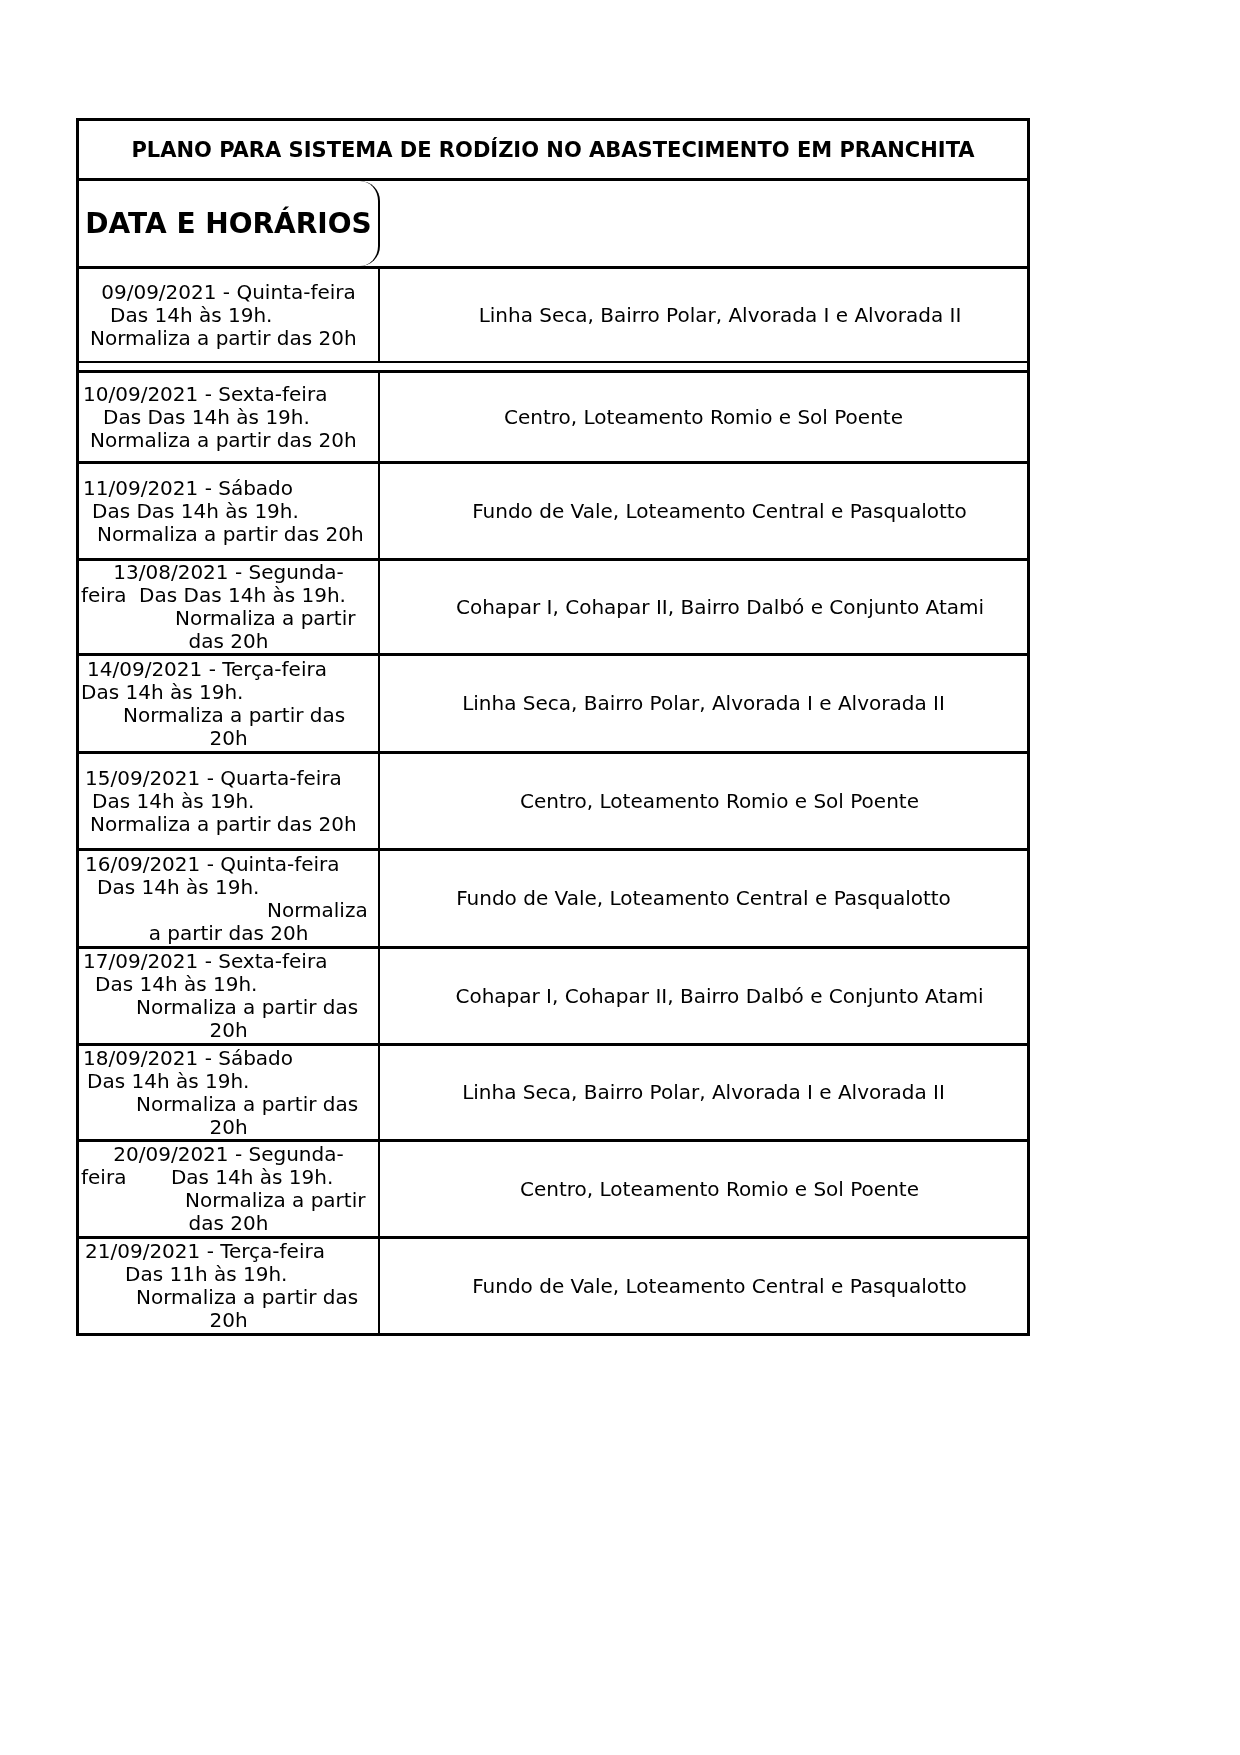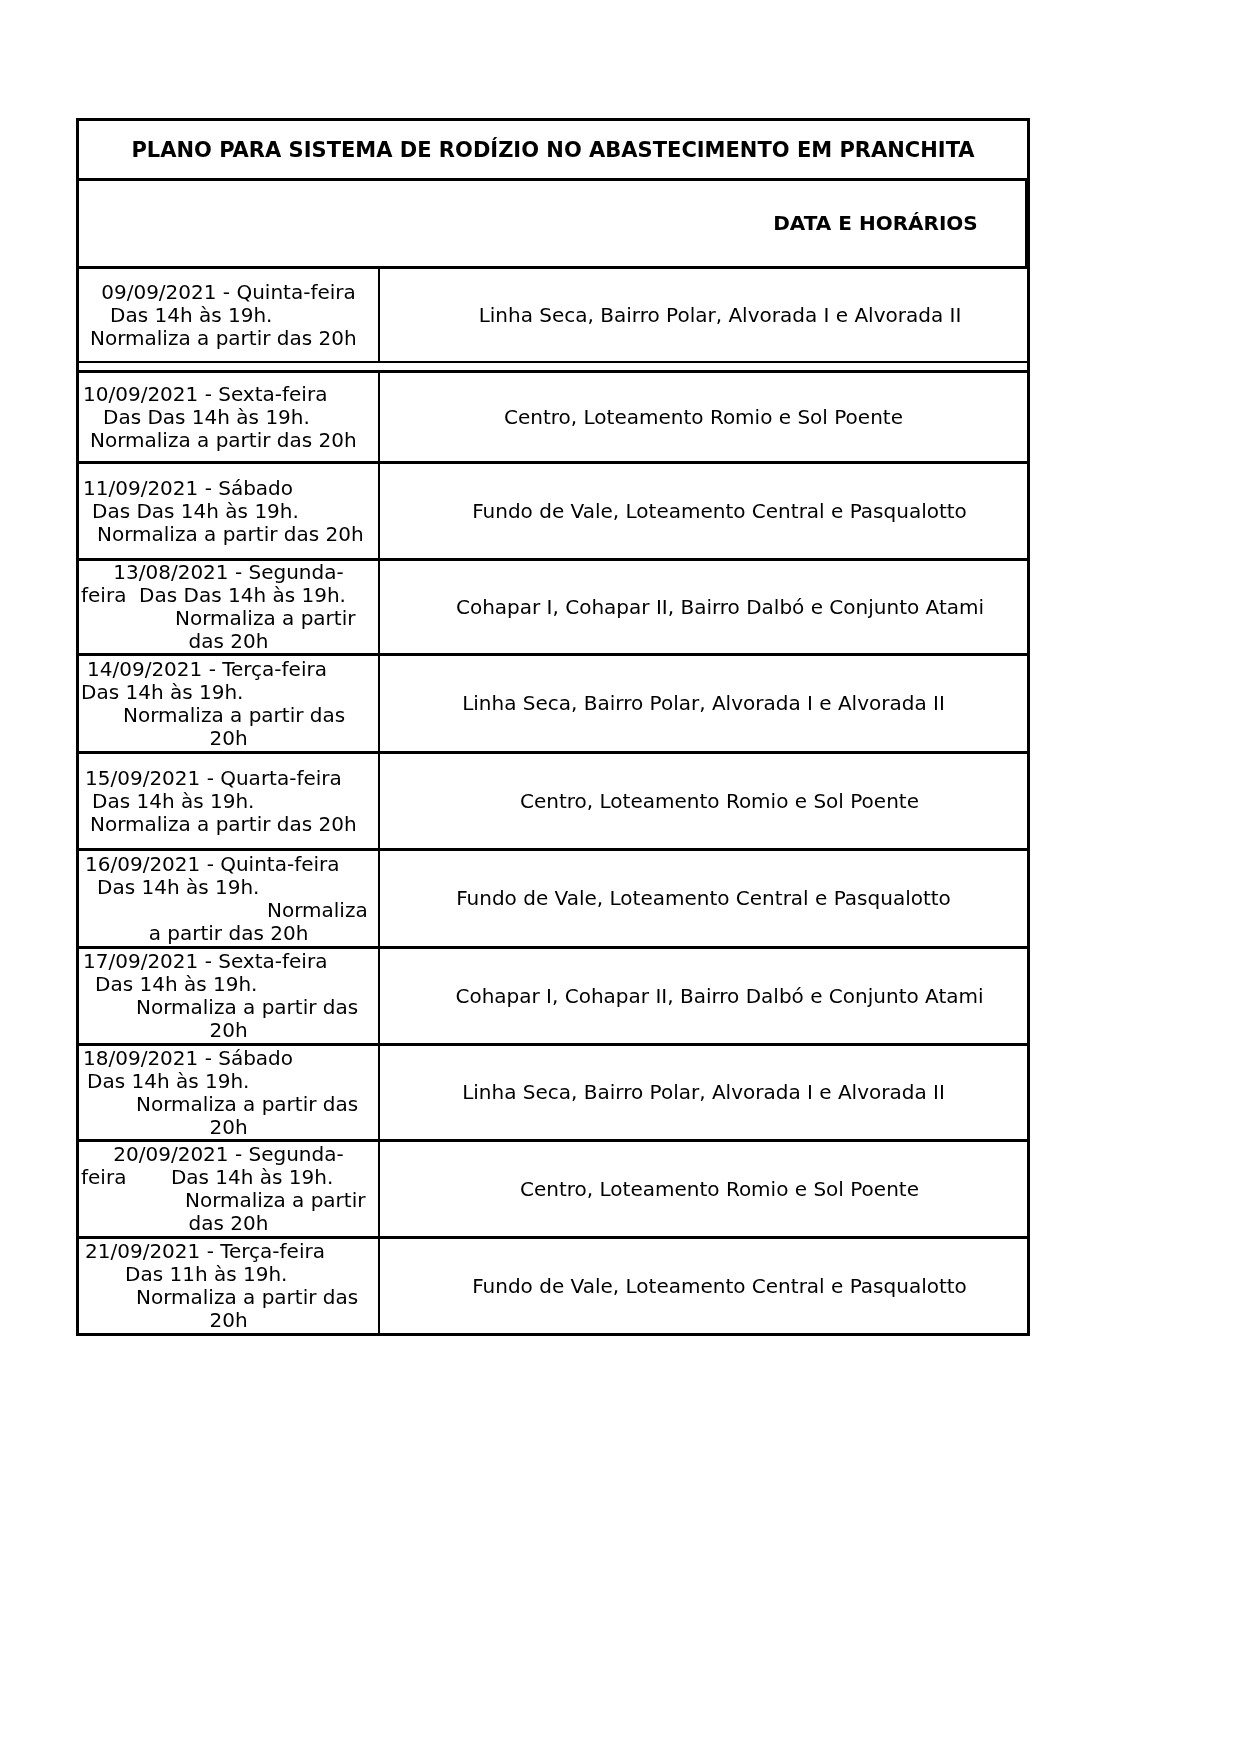--- a/index.html
+++ b/index.html
@@ -20,21 +20,20 @@
     left: 76px;
     top: 118px;
     width: 954px;
     box-sizing: border-box;
     border: 3px solid #000000;
   }
   .trow {
     display: flex;
     border-top: 3px solid #000000;
     box-sizing: content-box;
-    justify-content: flex-end;
   }
   .trow.first { border-top: none; }
   .dblline {
     height: 7px;
     border-top: 2px solid #000000;
   }
   .h-title  { height: 57px; }
   .h-head   { height: 85px; }
   .hA { height: 92px; gap: 33px; }
   .hB { height: 88px; }
@@ -66,22 +65,23 @@
     display: flex;
     align-items: center;
     justify-content: center;
     font-size: 20px;
     line-height: 23px;
     text-align: center;
     overflow: hidden;
   }
   .hcell {
     font-weight: bold;
-    font-size: 20px;
-    justify-content: center;
+    font-size: 28px;
+    justify-content: center;
+    border-radius: 20px;
   }
   .dcell.hcell {
     align-items: center;
     flex-direction: column;
   }
   .dl {
     white-space: pre;
     text-align: left;
   }
   .dl.c { text-align: center; padding-left: 0; }

